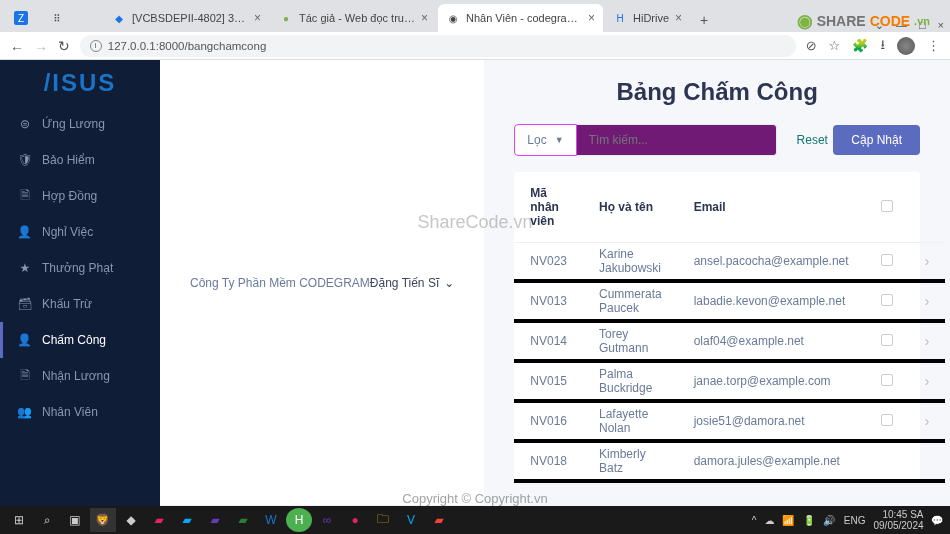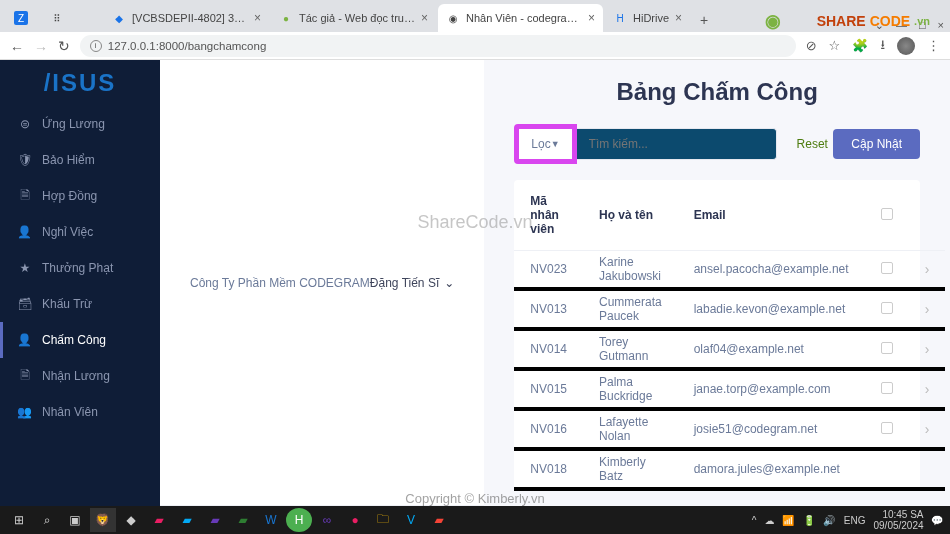--- a/index.html
+++ b/index.html
@@ -36,42 +36,42 @@
     .nav-icon { width: 14px; height: 14px; display: flex; align-items: center; justify-content: center; font-size: 12px; }
     
     .main { flex: 1; background: #f6f7fb; overflow: hidden; display: flex; flex-direction: row; }
     .header { display: flex; justify-content: space-between; align-items: center; padding: 14px 30px; background: #fff; font-size: 12px; color: #6b7a99; border-bottom: 1px solid #eef0f5; }
     .user-drop { display: flex; align-items: center; gap: 5px; color: #3e445b; font-size: 12px; }
     
     .content { padding: 18px 30px; overflow: hidden; flex: 1; }
     .page-title { font-size: 24px; font-weight: 700; color: #2d3552; margin-bottom: 18px; text-align: center; }
     
     .toolbar { display: flex; align-items: center; margin-bottom: 16px; gap: 0; }
-    .filter-btn { background: #fff; border: 5px solid #d946ef; padding: 8px 12px; font-size: 12px; color: #6b7a99; display: flex; align-items: center; border-radius: 4px 0 0 4px; }
-    .search-box { flex: 0 0 200px; background: #0c4a6e; border: 1px solid #e6e8ef; padding: 8px 12px; font-size: 12px; color: #aaa; border-left: none; border-radius: 0 4px 4px 0; }
-    .reset-link { margin-left: 20px; color: #4d7c0f; font-size: 12px; }
+    .filter-btn { background: #fff; border: 1px solid #d946ef; padding: 8px 12px; font-size: 12px; color: #6b7a99; display: flex; align-items: center; gap: 8px; border-radius: 4px 0 0 4px; }
+    .search-box { flex: 0 0 200px; background: #701a75; border: 1px solid #e6e8ef; padding: 8px 12px; font-size: 12px; color: #aaa; border-left: none; border-radius: 0 4px 4px 0; }
+    .reset-link { margin-left: 20px; color: #0f766e; font-size: 12px; }
     .update-btn { margin-left: auto; background: #5b6bc0; color: #fff; padding: 8px 18px; border-radius: 4px; font-size: 12px; font-weight: 500; }
     
     .table-wrap { background: #fff; border-radius: 4px; }
     table { width: 100%; border-collapse: collapse; }
     th { text-align: left; padding: 14px 16px; font-size: 12px; font-weight: 700; color: #2d3552; border-bottom: 1px solid #eef0f5; }
     td { padding: 4px 16px; font-size: 12px; color: #6b7a99; border-bottom: 4px solid #000000; }
     .chk { width: 12px; height: 12px; border: 1px solid #ccc; border-radius: 2px; }
     .chev { color: #bbb; font-size: 14px; }
     th:nth-child(1), td:nth-child(1) { width: 150px; }
     th:nth-child(2), td:nth-child(2) { width: 195px; }
     th:nth-child(3), td:nth-child(3) { width: 280px; }
     th:nth-child(4), td:nth-child(4) { width: 40px; text-align: center; }
     th:nth-child(5), td:nth-child(5) { width: 40px; text-align: center; }
     
     
     .watermark { position: absolute; top: 212px; left: 50%; transform: translateX(-50%); color: rgba(128,128,128,0.45); font-size: 18px; font-weight: 500; pointer-events: none; z-index: 100; }
     .copyright-wm { position: absolute; bottom: 28px; left: 50%; transform: translateX(-50%); color: rgba(100,100,100,0.6); font-size: 13px; font-weight: 500; pointer-events: none; z-index: 100; }
     .logo-wm { position: absolute; top: 10px; right: 20px; font-size: 14px; font-weight: 700; z-index: 100; display: flex; align-items: center; gap: 4px; }
-    .logo-wm .g { color: #c2410c; margin-left: 32px; } .logo-wm .o { color: #f57c00; }
+    .logo-wm .g { color: #737373; } .logo-wm .o { color: #f57c00; }
     
     
     .taskbar { position: absolute; bottom: 0; left: 0; right: 0; height: 28px; background: #1a1a1a; display: flex; align-items: center; padding: 0 6px; gap: 2px; }
     .tb-item { width: 26px; height: 24px; display: flex; align-items: center; justify-content: center; font-size: 12px; color: #ccc; }
     .tb-right { margin-left: auto; display: flex; align-items: center; color: #ccc; font-size: 10px; gap: 8px; }
     .tb-time { text-align: right; line-height: 1.1; }
   </style>
 </head>
 <body>
 
@@ -231,40 +231,40 @@
               <tr>
     <td>NV015</td>
     <td>Palma Buckridge</td>
     <td>janae.torp@example.com</td>
     <td><span class="chk" style="display:inline-block;"></span></td>
     <td><span class="chev">›</span></td>
               </tr>
               <tr>
     <td>NV016</td>
     <td>Lafayette Nolan</td>
-    <td>josie51@codegram.net</td>
+    <td>josie51@damora.net</td>
     <td><span class="chk" style="display:inline-block;"></span></td>
     <td><span class="chev">›</span></td>
               </tr>
               <tr>
     <td>NV018</td>
     <td>Kimberly Batz</td>
     <td>damora.jules@example.net</td>
     <td></td>
     <td></td>
               </tr>
             </tbody>
         </table>
       </div>
     </div>
   </main>
 </div>
 
 <div class="watermark">ShareCode.vn</div>
-<div class="copyright-wm">Copyright © Kimberly.vn</div>
+<div class="copyright-wm">Copyright © Copyright.vn</div>
 <div class="logo-wm">
   <span style="color:#7cb342;font-size:18px;">◉</span>
   <span class="g">SHARE</span>
     <span class="o">CODE</span>
     <span style="color:#7cb342;font-size:11px;">.vn</span>
 </div>
 
 <div class="taskbar">
   <div class="tb-item">⊞</div>
   <div class="tb-item">⌕</div>

